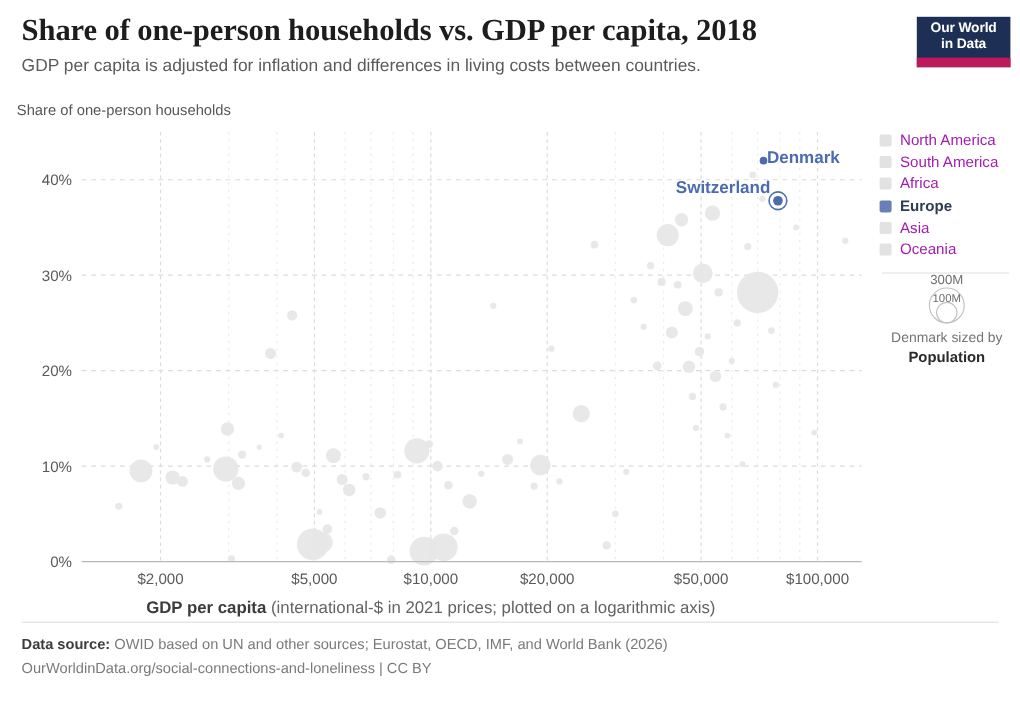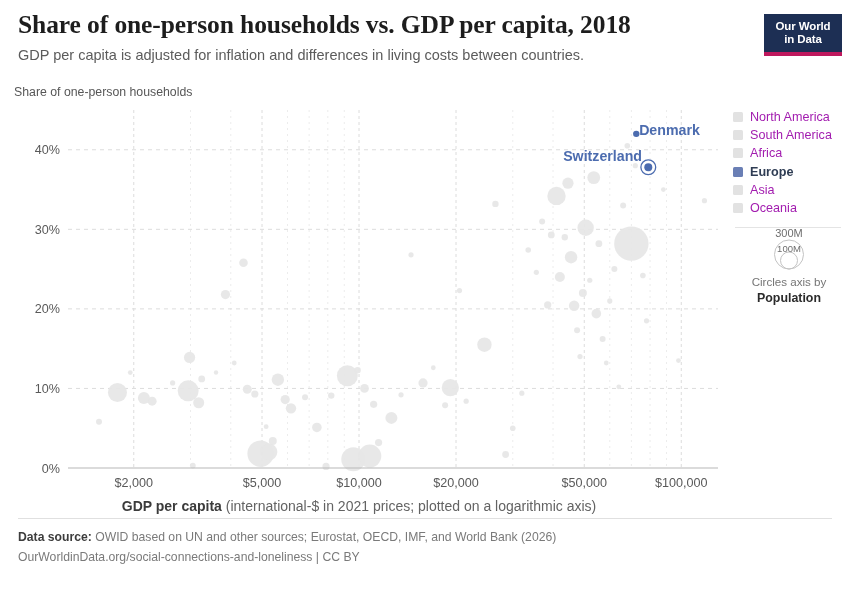--- a/index.html
+++ b/index.html
@@ -17,21 +17,21 @@
     font-size:25.5px;font-weight:700;color:#1d1d1d;
     letter-spacing:-0.1px;line-height:1.18;margin:0;
   }
   .subtitle{
     font-size:14.5px;color:#5b5b5b;margin:6px 0 0 0;line-height:1.3;
   }
   .logo{
     position:absolute;right:8px;top:14px;width:78px;height:42px;
     background:#1d2f54;display:flex;flex-direction:column;
     align-items:center;justify-content:center;
-    border-bottom:4px solid #be185d;box-sizing:border-box;
+    border-bottom:8px solid #be185d;box-sizing:border-box;
   }
   .logo span{
     color:#fff;font-size:11.5px;font-weight:700;line-height:1.12;
     display:block;text-align:center;letter-spacing:-0.1px;
   }
 
   
   .y-axis-title{
     position:absolute;left:14px;top:85px;font-size:12.3px;
     color:#575757;font-weight:400;
@@ -261,21 +261,21 @@
   </div>
 
   <div class="size-legend">
     <svg width="108" height="42">
       <circle cx="54" cy="26.5" r="14.5" fill="none" stroke="#c3c3c3" stroke-width="1"></circle>
       <circle cx="54" cy="32.5" r="8.5" fill="none" stroke="#c3c3c3" stroke-width="1"></circle>
       <text x="54" y="8.5" text-anchor="middle" font-family="Liberation Sans, sans-serif" font-size="11" fill="#6e6e6e">300M</text>
       <text x="54" y="23.5" text-anchor="middle" font-family="Liberation Sans, sans-serif" font-size="9.5" fill="#6e6e6e">100M</text>
     </svg>
     <div class="size-legend-caption">
-      <span>Circles axis by</span>
+      <span>Denmark sized by</span>
       <b>Population</b>
     </div>
   </div>
 
   <div class="footer-rule"></div>
   <div class="footer">
     <div class="footer-line">
       <b>Data source:</b>
       <span>OWID based on UN and other sources; Eurostat, OECD, IMF, and World Bank (2026)</span>
     </div>

